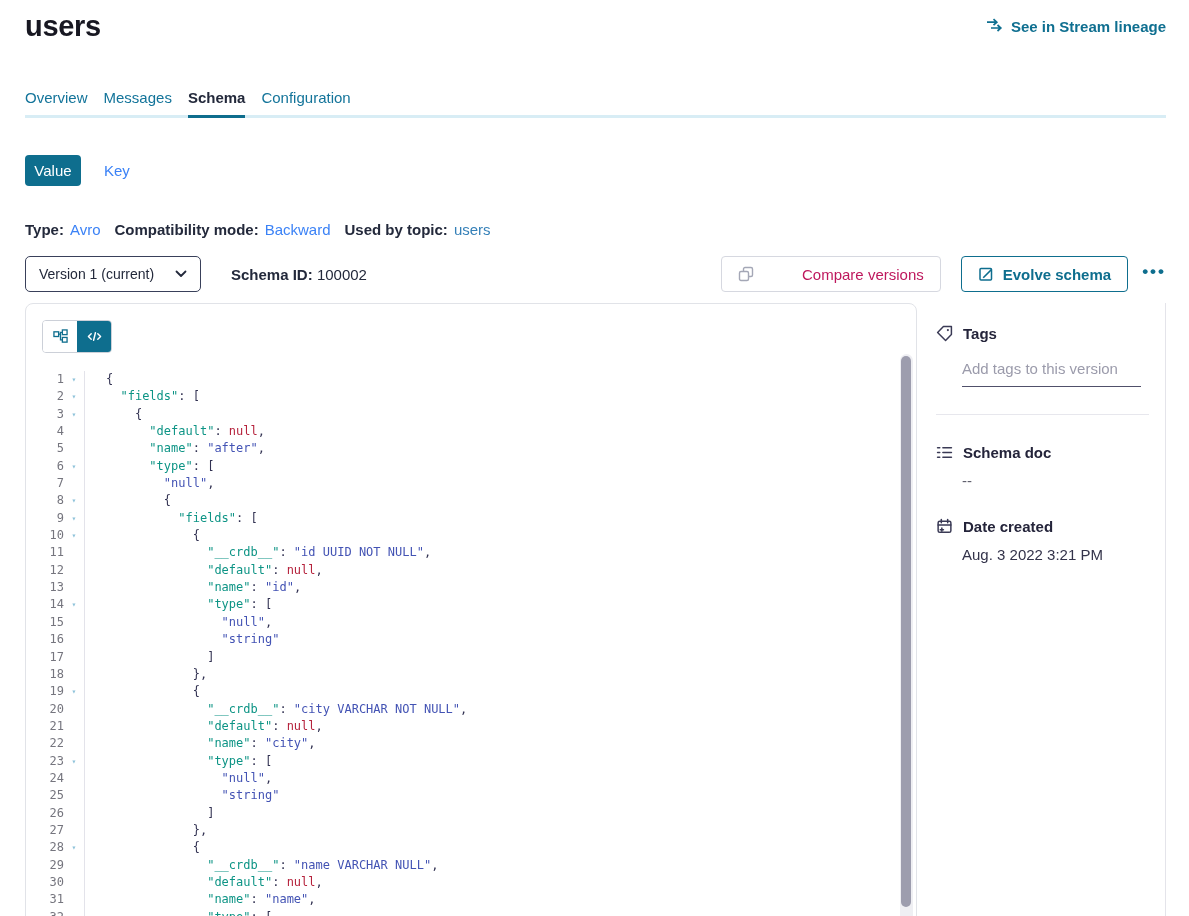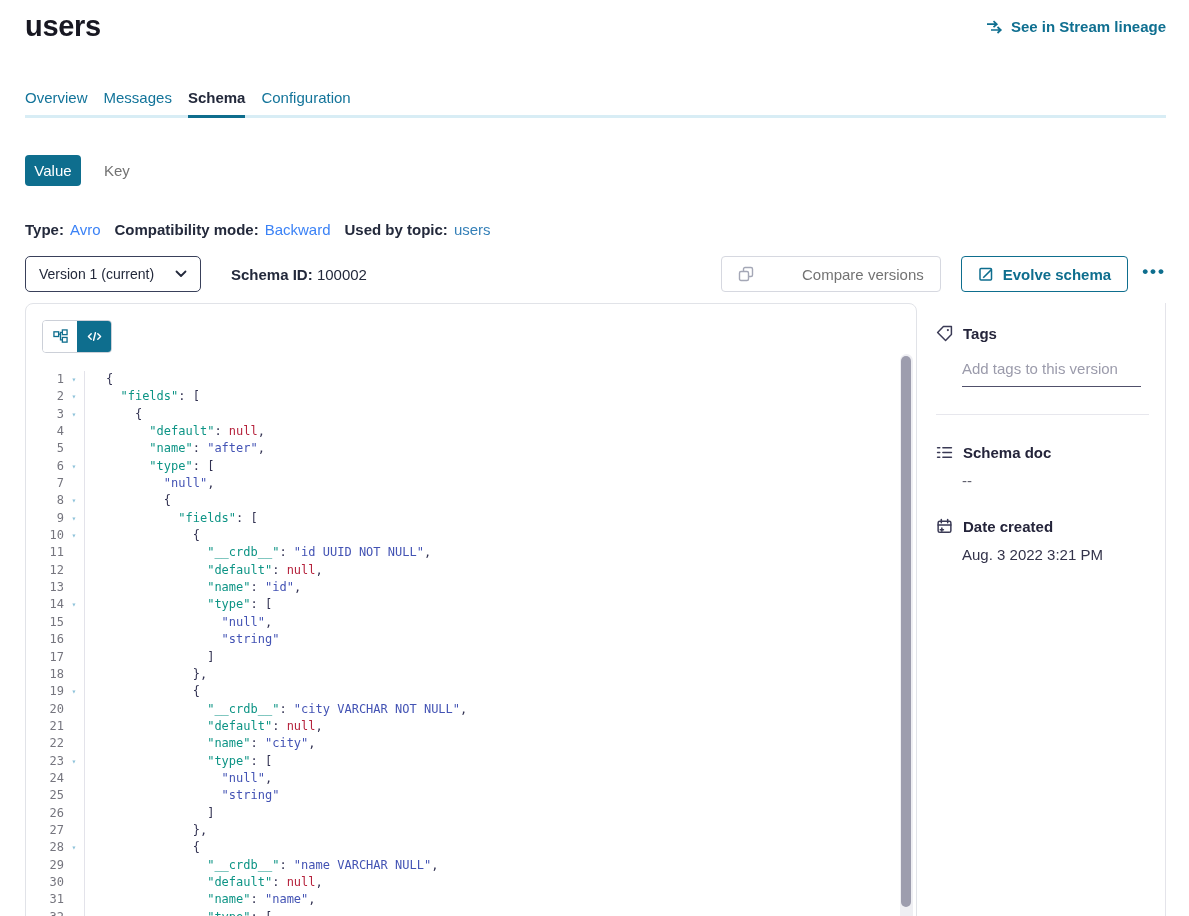--- a/index.html
+++ b/index.html
@@ -3,51 +3,51 @@
 <meta charset="utf-8">
 <style>
   * { margin:0; padding:0; box-sizing:border-box; }
   html,body { width:1189px; height:916px; overflow:hidden; background:#fff;
     font-family:"Liberation Sans", sans-serif; color:#23293b; }
   .page { width:1189px; height:804px; padding:0 23px 0 25px; position:relative; }
 
   
   .header-row { display:flex; justify-content:space-between; align-items:flex-start; padding-top:10px; }
   h1.page-title { font-size:29px; font-weight:700; color:#181822; letter-spacing:-0.3px; }
-  .lineage-link { display:flex; align-items:center; gap:8px; color:#0f6f90; font-size:15px;
+  .lineage-link { display:flex; align-items:flex-start; gap:8px; color:#0f6f90; font-size:15px;
     font-weight:600; margin-top:8px; cursor:pointer; }
 
   
   .tab-bar { display:flex; gap:16px; margin-top:46px; border-bottom:3px solid #d8edf5; }
   .tab { font-size:15px; color:#13749a; padding-bottom:9px; margin-bottom:-3px; cursor:pointer; }
   .tab.active { color:#23293b; font-weight:600; border-bottom:3px solid #0e6d8d; }
 
   
   .vk-row { display:flex; align-items:center; margin-top:37px; gap:23px; }
   .vk-value { background:#0e6e8e; color:#fff; font-size:15px; border:none; border-radius:4px;
     width:56px; height:31px; cursor:pointer; }
-  .vk-key { color:#737373; font-size:15px; cursor:pointer; }
+  .vk-key { color:#3b82f6; font-size:15px; cursor:pointer; }
 
   
   .meta-row { display:flex; gap:14px; margin-top:35px; font-size:15px; }
   .meta-item { display:flex; gap:6px; }
   .meta-label { font-weight:700; color:#23293b; }
   .meta-value { color:#3b82f6; }
   .meta-value.link { color:#3580b8; cursor:pointer; }
 
   
   .version-row { display:flex; align-items:center; margin-top:18px; }
   .version-select { width:176px; height:36px; border:1px solid #39405a; border-radius:5px;
     display:flex; align-items:center; justify-content:space-between; padding:5px 13px;
     font-size:14px; color:#23293b; cursor:pointer; background:#fff; }
   .schema-id { margin-left:30px; font-size:15px; }
   .schema-id b { font-weight:700; }
   .btn { height:36px; border-radius:4px; display:flex; align-items:center; gap:9px;
     padding:0 16px; font-size:15px; background:#fff; cursor:pointer; }
-  .btn-compare { margin-left:auto; border:1px solid #d6d8e0; color:#737373;gap:48px; }
+  .btn-compare { margin-left:auto; border:1px solid #d6d8e0; color:#be185d;gap:48px; }
   .btn-evolve { margin-left:20px; border:1px solid #0e6e8e; color:#0e6e8e; font-weight:600; }
   .more-btn { margin-left:14px; color:#0e6e8e; font-size:17px; font-weight:700;
     letter-spacing:2px; cursor:pointer; line-height:1; padding-bottom:6px; }
 
   
   .main { display:flex; margin-top:11px; height:620px; }
   .code-panel { width:892px; border:1px solid #e1e3e8; border-radius:8px 8px 0 0;
     position:relative; overflow:hidden; background:#fff; }
   .panel-toolbar { padding:16px 0 0 16px; }
   .view-toggle { display:inline-flex; border:1px solid #ccd0d8; border-radius:4px; overflow:hidden; }

